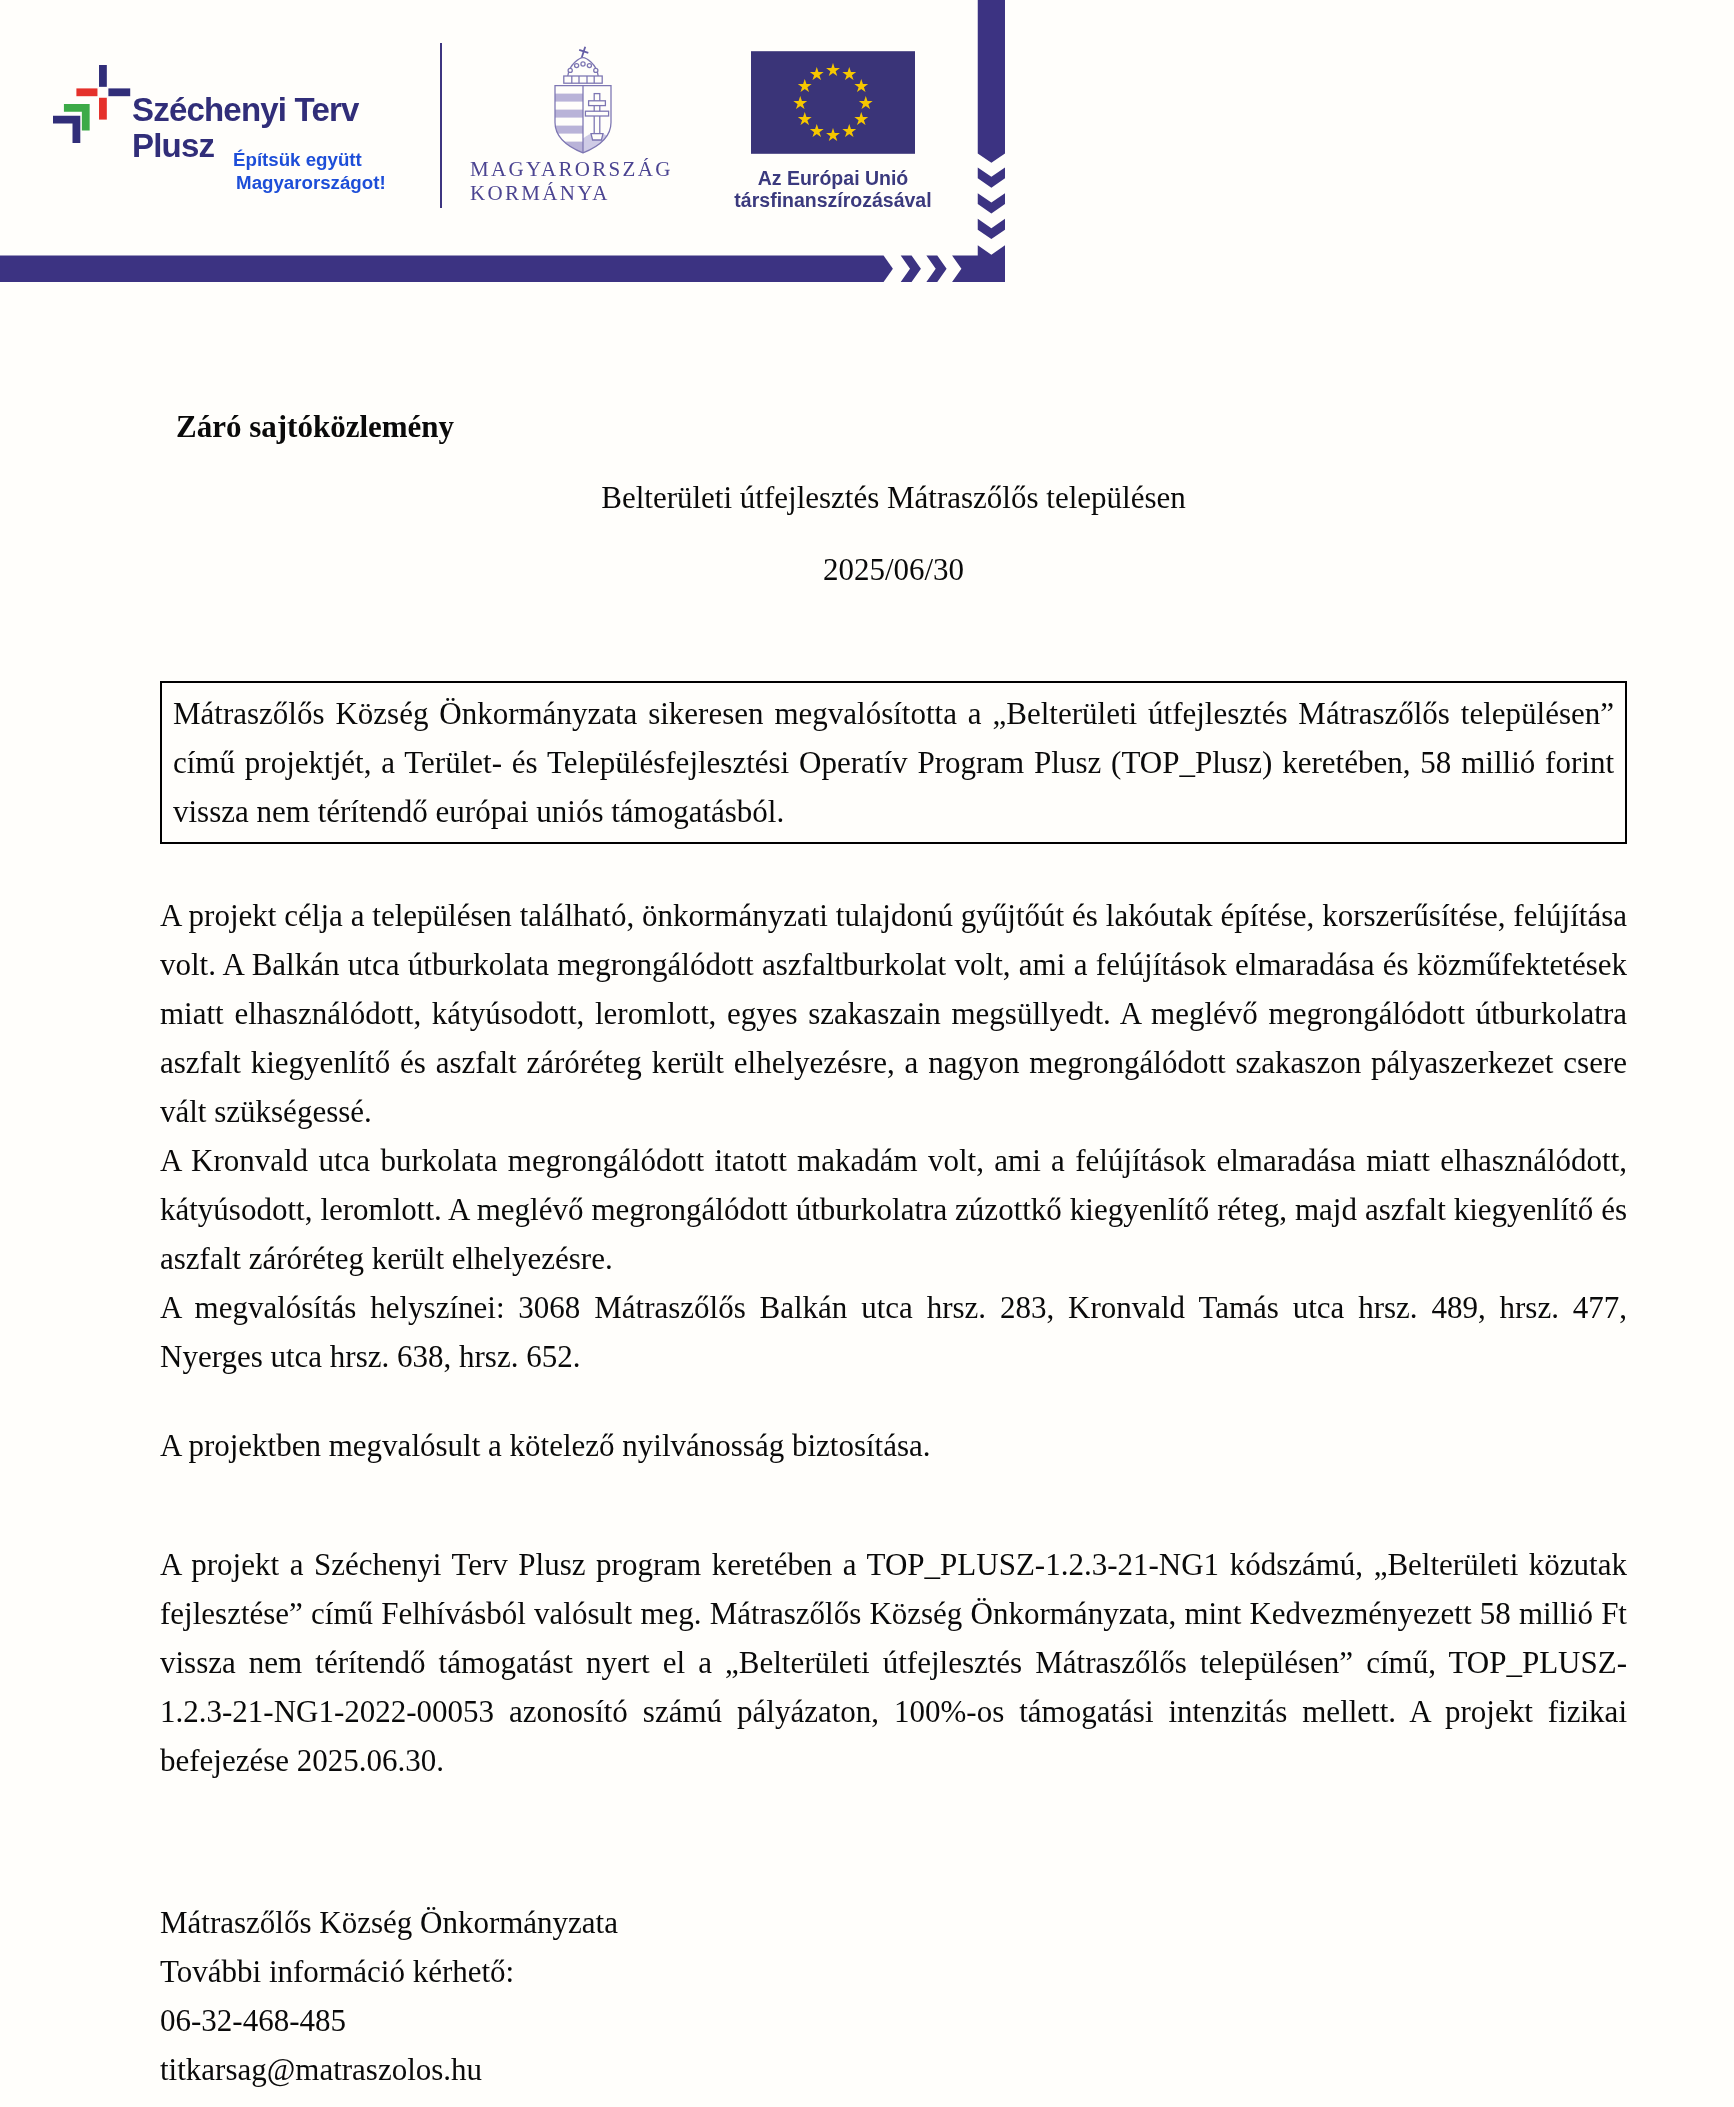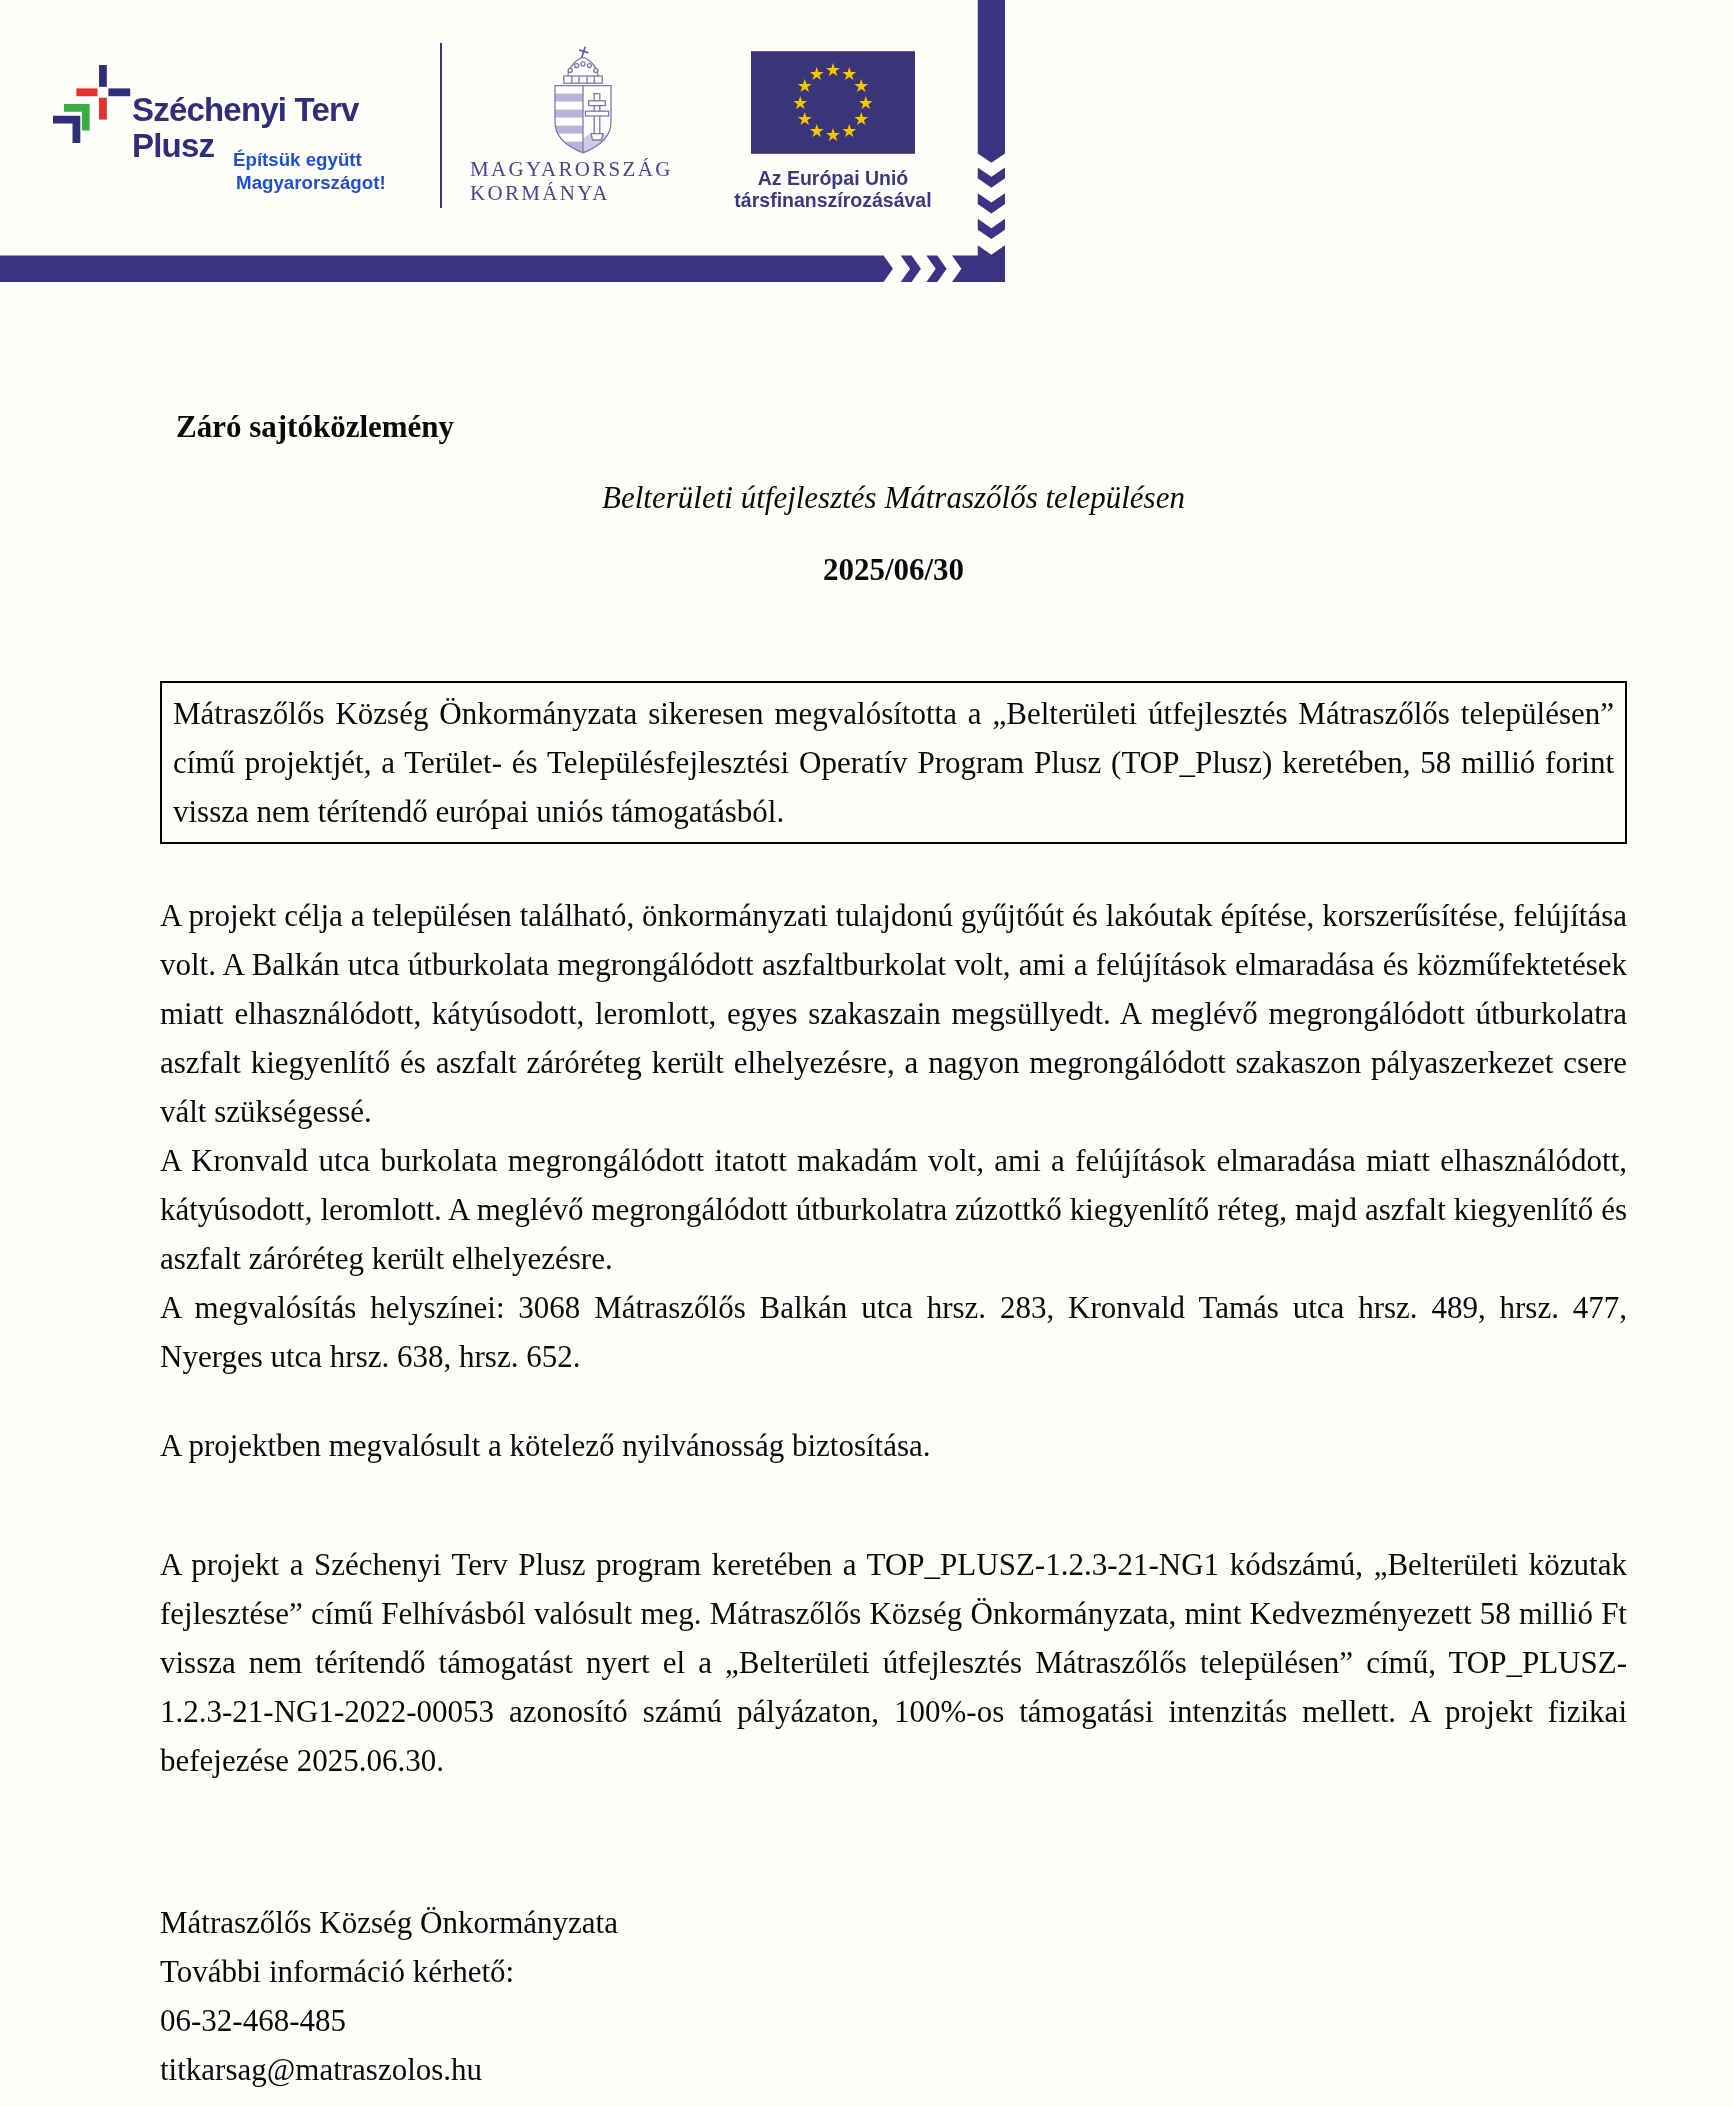--- a/index.html
+++ b/index.html
@@ -48,22 +48,22 @@
     font-weight:bold; color:#3b3a7e;
     font-size:19.5px; line-height:22.6px;
   }
 
   
   .content {
     position:absolute; left:160px; top:386px; width:1467px;
     font-size:31px; line-height:49px;
   }
   .doc-title   { margin:16px; text-align:left; font-weight:bold; }
-  .doc-subtitle{ margin:22px 0 0 0; text-align:center; font-weight:normal;font-style:italic; }
-  .doc-date    { margin:23px 0 0 0; text-align:center; font-weight:bold; }
+  .doc-subtitle{ margin:22px 0 0 0; text-align:center; font-weight:normal; }
+  .doc-date    { margin:23px 0 0 0; text-align:center; font-weight:normal; }
 
   .lead {
     margin:87px 0 0 0;
     border:2.3px solid #000;
     padding:6.2px 11px;
     text-align:justify;
     line-height:49px;
   }
   .para { margin:0; text-align:justify; }
   .p1 { margin-top:47px; }

